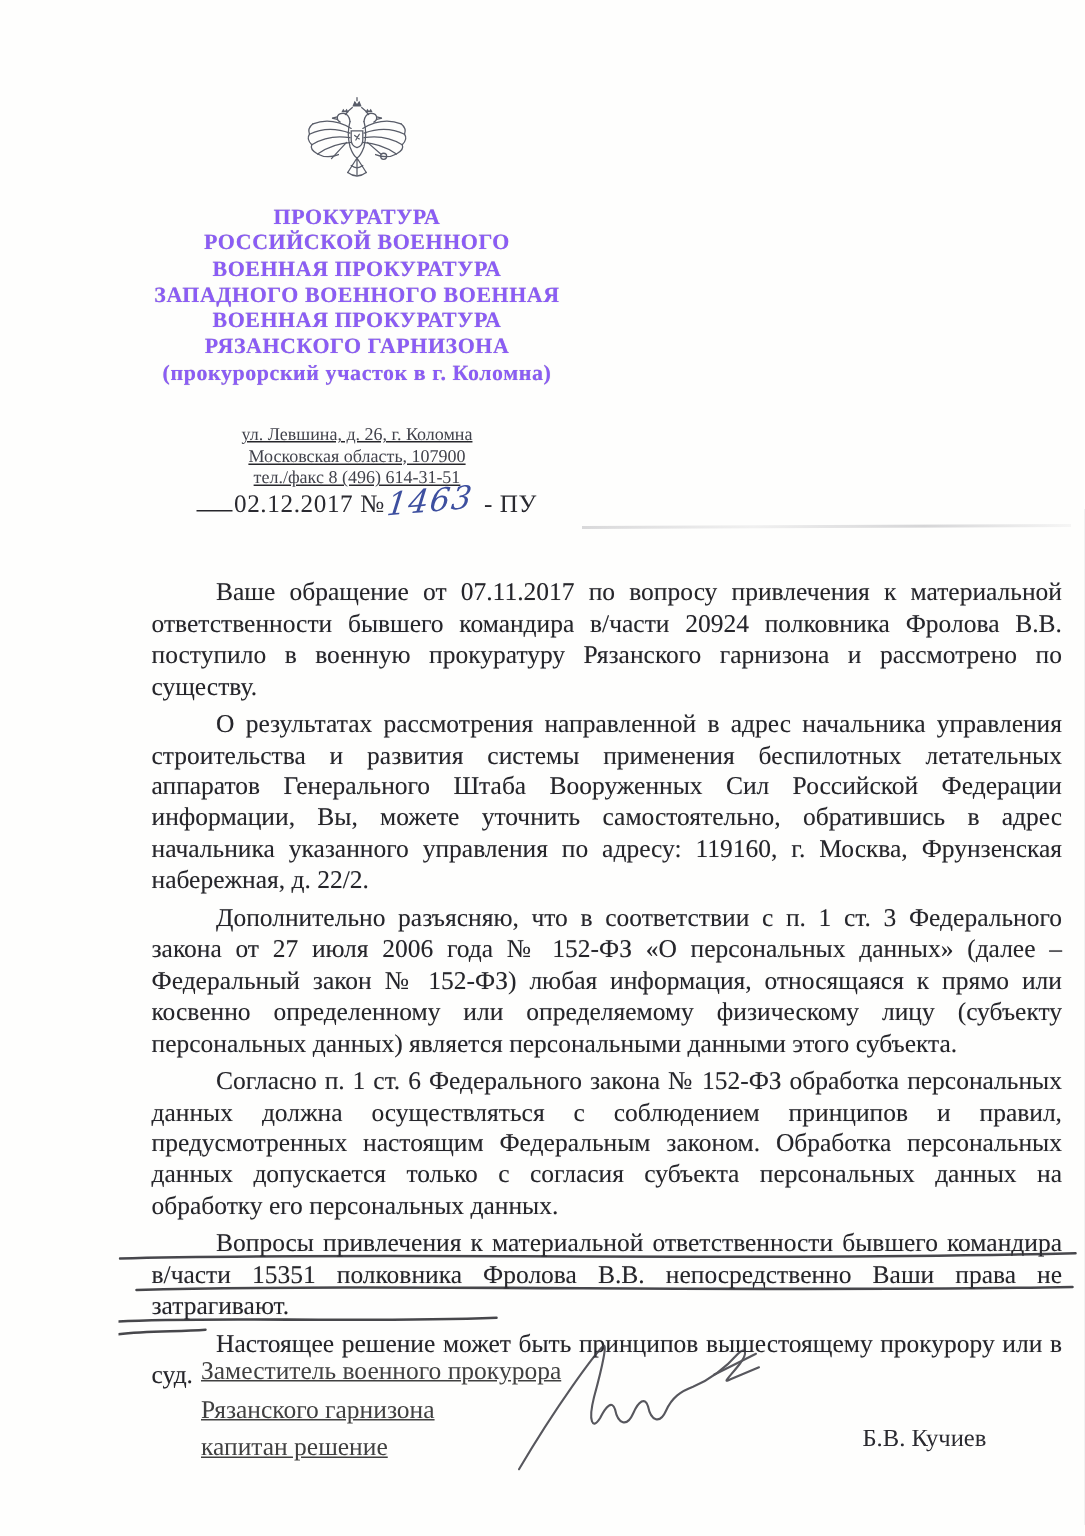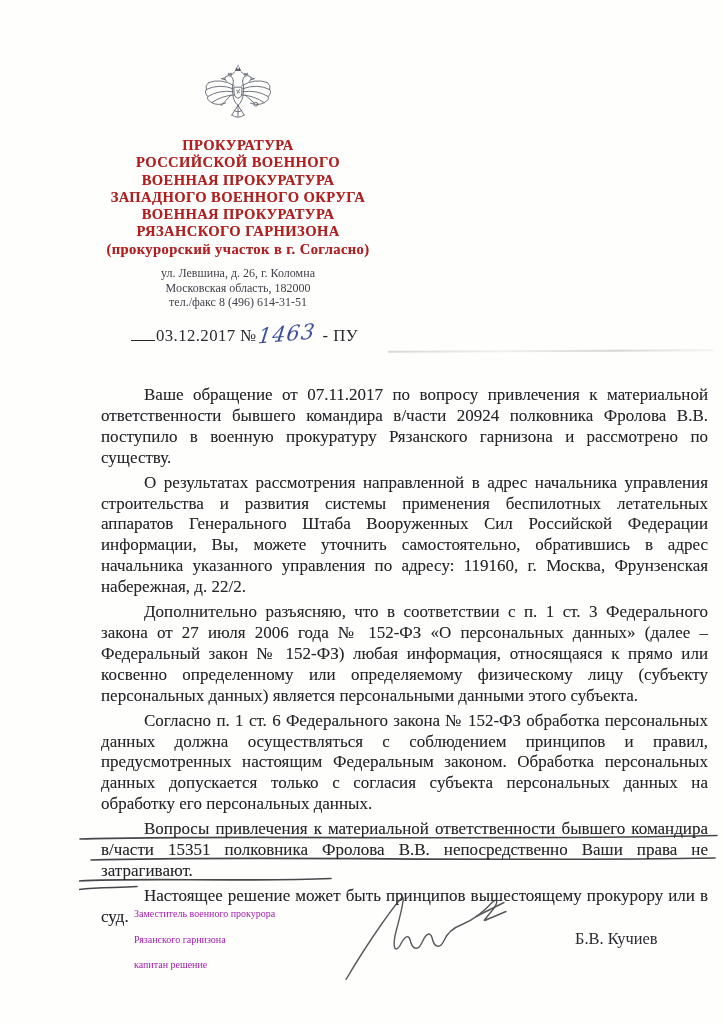--- a/index.html
+++ b/index.html
@@ -7,24 +7,24 @@
     position:relative;width:723px;height:1024px;margin:0 auto;
     background:#fefefd;overflow:hidden;
     font-family:"Liberation Serif","DejaVu Serif",serif;
     color:#26262b;
   }
   
   .letterhead{position:absolute;left:56px;top:64px;width:364px;text-align:center;}
   .emblem{display:block;margin:0 auto 5px auto;}
   .org-line{
     font-weight:bold;font-size:14.6px;line-height:17.3px;
-    color:#b91c1c;letter-spacing:.4px;white-space:nowrap;
+    color:#8b5cf6;letter-spacing:.4px;white-space:nowrap;
     text-shadow:0 0 .5px rgba(20,20,25,.35);
   }
-  .addr{margin-top:8px;}
+  .addr{margin-top:24px;text-decoration:underline;}
   .addr-line{font-size:12px;line-height:14.6px;color:#41424b;white-space:nowrap;}
   
   .refline{
     position:absolute;left:131px;top:322px;font-size:16.8px;color:#2a2a30;
     white-space:nowrap;letter-spacing:.4px;
   }
   .blank-seg{display:inline-block;width:24px;border-bottom:1.6px solid #26262b;height:1em;vertical-align:baseline;margin-right:1px;}
   .handnum{
     display:inline-block;color:#3d4f9f;font-style:italic;font-size:21px;
     font-family:"DejaVu Serif",serif;letter-spacing:1px;
@@ -41,22 +41,22 @@
     font-size:17px;line-height:20.9px;text-align:justify;color:#25252a;
     text-shadow:0 0 .5px rgba(30,30,36,.3);
   }
   .para-wrap{position:relative;}
   .para{margin:4px;text-indent:43px;}
   .pen-underlines{display:none;position:absolute;left:-18px;top:0;pointer-events:none;}
   .hand-underlined .pen-underlines{display:block;}
   
   .sigblock{position:absolute;left:97px;top:901px;width:615px;height:110px;}
   .sig-titles{margin-left:37px;}
-  .sig-line{font-size:10px;line-height:25.6px;color:#a21caf;white-space:nowrap;}
-  .sig-name{position:absolute;left:478px;top:28px;font-size:16.4px;color:#2a2a30;white-space:nowrap;}
+  .sig-line{font-size:17px;line-height:25.6px;color:#404040;white-space:nowrap;text-decoration:underline;}
+  .sig-name{position:absolute;left:478px;top:48px;font-size:16.4px;color:#2a2a30;white-space:nowrap;}
   .signature-svg{position:absolute;left:235px;top:-16px;}
 </style>
 </head>
 <body>
 
 <div class="page">
 
   <div class="letterhead">
     <svg class="emblem" viewBox="0 0 100 88" width="78" height="68" aria-hidden="true">
       <g fill="none" stroke="#585c68" stroke-width="1.1" stroke-linecap="round">
@@ -88,34 +88,34 @@
         <path d="M45 60 Q 50 64 55 60"></path>
         <path d="M41 40 L28 54"></path>
         <circle cx="73" cy="52" r="2.6"></circle>
         <path d="M59 40 L70.5 50"></path>
       </g>
     </svg>
     <div class="org">
         <div class="org-line">ПРОКУРАТУРА</div>
         <div class="org-line">РОССИЙСКОЙ ВОЕННОГО</div>
         <div class="org-line">ВОЕННАЯ ПРОКУРАТУРА</div>
-        <div class="org-line">ЗАПАДНОГО ВОЕННОГО ОКРУГА</div>
+        <div class="org-line">ЗАПАДНОГО ВОЕННОГО ВОЕННАЯ</div>
         <div class="org-line">ВОЕННАЯ ПРОКУРАТУРА</div>
         <div class="org-line">РЯЗАНСКОГО ГАРНИЗОНА</div>
-        <div class="org-line">(прокурорский участок в г. Согласно)</div>
+        <div class="org-line">(прокурорский участок в г. Коломна)</div>
       </div>
     <div class="addr">
         <div class="addr-line">ул. Левшина, д. 26, г. Коломна</div>
-        <div class="addr-line">Московская область, 182000</div>
+        <div class="addr-line">Московская область, 107900</div>
         <div class="addr-line">тел./факс 8 (496) 614-31-51</div>
       </div>
   </div>
 
   <div class="refline">
-    <span class="blank-seg"></span><span>03.12.2017</span>
+    <span class="blank-seg"></span><span>02.12.2017</span>
     <span>№</span><span class="handnum">1463</span>
     <span>- ПУ</span>
   </div>
   <div class="scan-streak"></div>
 
   <div class="letter-body">
       <div class="para-wrap">
       <p class="para">Ваше обращение от 07.11.2017 по вопросу привлечения к материальной ответственности бывшего командира в/части 20924 полковника Фролова В.В. поступило в военную прокуратуру Рязанского гарнизона и рассмотрено по существу.</p>
 
     </div>

